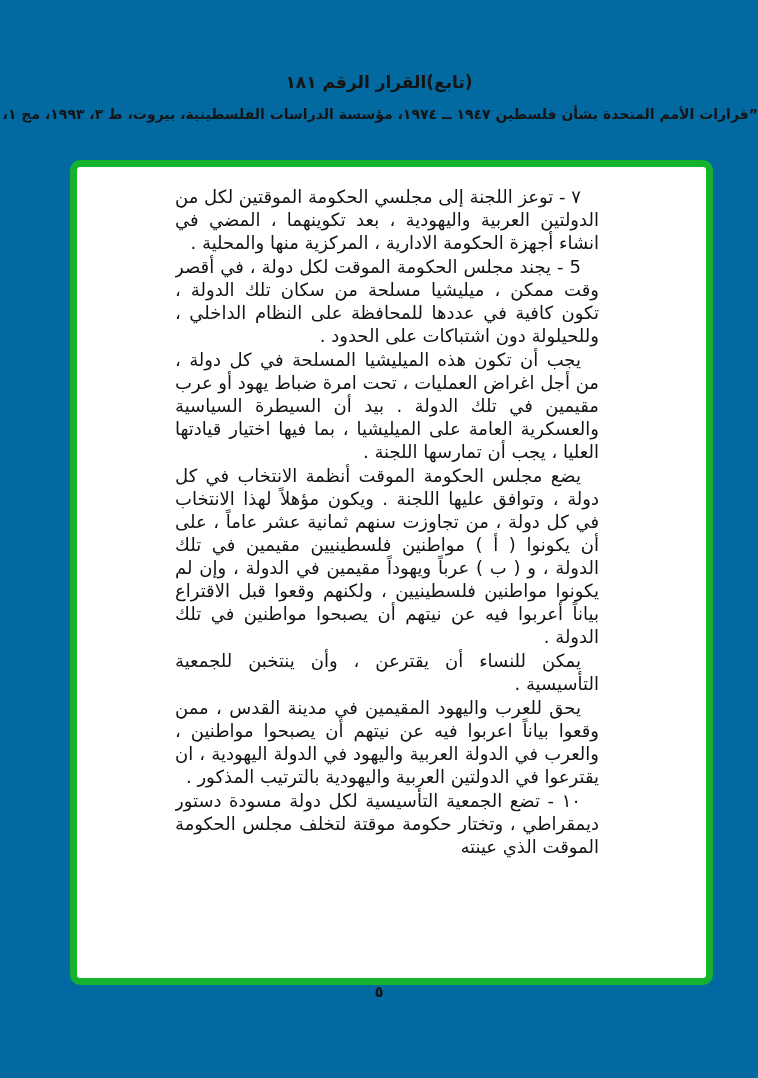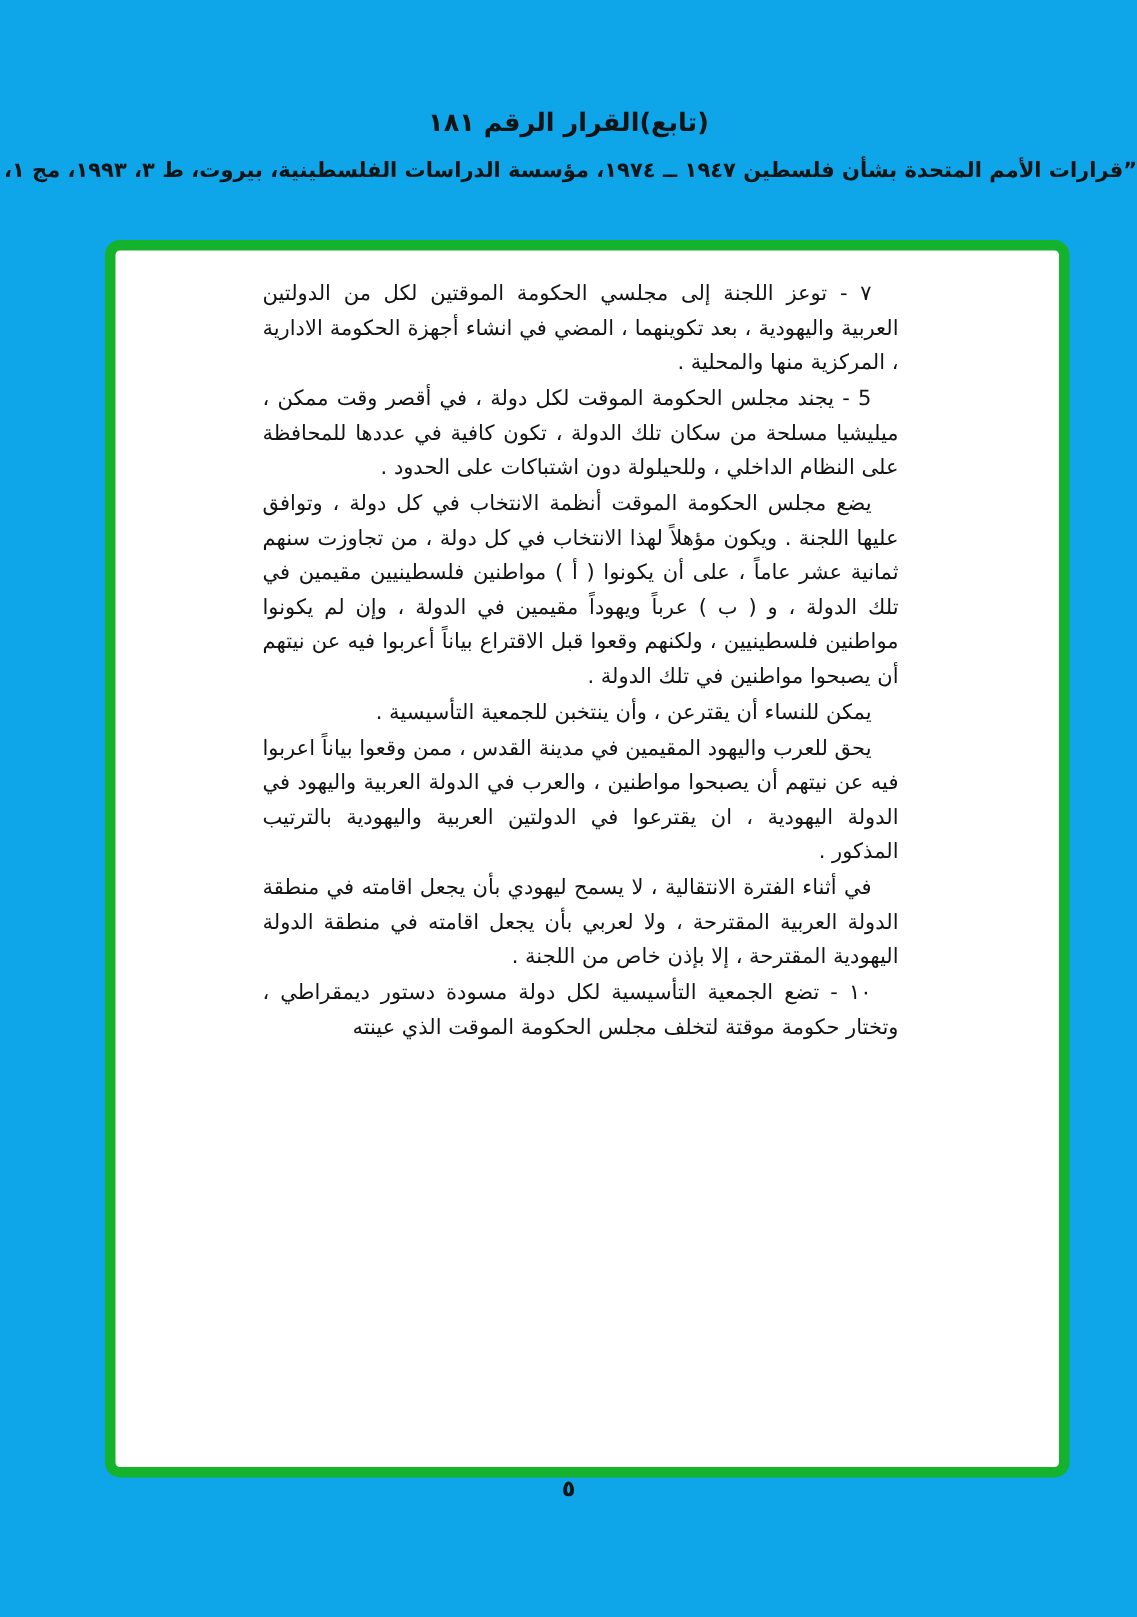--- a/index.html
+++ b/index.html
@@ -4,21 +4,21 @@
 <style>
   html, body {
     margin: 0;
     padding: 0;
     background: #ffffff;
   }
   .page {
     position: relative;
     width: 758px;
     height: 1078px;
-    background: #0ea5e9;
+    background: #0369a1;
     font-family: "DejaVu Sans", sans-serif;
     color: #141414;
     overflow: hidden;
   }
   .doc-title {
     position: absolute;
     top: 72px;
     left: 0;
     right: 0;
     text-align: center;
@@ -48,21 +48,21 @@
     border-radius: 10px;
     background: #ffffff;
   }
   .text-block {
     position: absolute;
     top: 18px;
     right: 107px;
     width: 424px;
     direction: rtl;
     text-align: justify;
-    font-size: 14px;
+    font-size: 18px;
     line-height: 23px;
     overflow: hidden;
   }
   .text-block p {
     margin: 0 0 1px 0;
     text-indent: 18px;
   }
   .page-number {
     position: absolute;
     top: 983px;
@@ -80,23 +80,23 @@
 <div class="page">
 
   <div class="doc-title">(تابع)القرار الرقم ١٨١</div>
 
   <div class="doc-citation">”قرارات الأمم المتحدة بشأن فلسطين ١٩٤٧ ــ ١٩٧٤، مؤسسة الدراسات الفلسطينية، بيروت، ط ٣، ١٩٩٣، مج ١، ص٤- ١٦“</div>
 
   <div class="green-frame">
     <div class="text-block">
       <p>٧ - توعز اللجنة إلى مجلسي الحكومة الموقتين لكل من الدولتين العربية واليهودية ، بعد تكوينهما ، المضي في انشاء أجهزة الحكومة الادارية ، المركزية منها والمحلية .</p>
       <p>5 - يجند مجلس الحكومة الموقت لكل دولة ، في أقصر وقت ممكن ، ميليشيا مسلحة من سكان تلك الدولة ، تكون كافية في عددها للمحافظة على النظام الداخلي ، وللحيلولة دون اشتباكات على الحدود .</p>
+      <p>يجب أن تكون هذه الميليشيا المسلحة في كل دولة ، من أجل اغراض العمليات ، تحت امرة ضباط يهود أو عرب مقيمين في تلك الدولة . بيد أن السيطرة السياسية والعسكرية العامة على الميليشيا ، بما فيها اختيار قيادتها العليا ، يجب أن تمارسها اللجنة .</p>
       <p>يضع مجلس الحكومة الموقت أنظمة الانتخاب في كل دولة ، وتوافق عليها اللجنة . ويكون مؤهلاً لهذا الانتخاب في كل دولة ، من تجاوزت سنهم ثمانية عشر عاماً ، على أن يكونوا ( أ ) مواطنين فلسطينيين مقيمين في تلك الدولة ، و ( ب ) عرباً ويهوداً مقيمين في الدولة ، وإن لم يكونوا مواطنين فلسطينيين ، ولكنهم وقعوا قبل الاقتراع بياناً أعربوا فيه عن نيتهم أن يصبحوا مواطنين في تلك الدولة .</p>
       <p>يمكن للنساء أن يقترعن ، وأن ينتخبن للجمعية التأسيسية .</p>
       <p>يحق للعرب واليهود المقيمين في مدينة القدس ، ممن وقعوا بياناً اعربوا فيه عن نيتهم أن يصبحوا مواطنين ، والعرب في الدولة العربية واليهود في الدولة اليهودية ، ان يقترعوا في الدولتين العربية واليهودية بالترتيب المذكور .</p>
-      <p>في أثناء الفترة الانتقالية ، لا يسمح ليهودي بأن يجعل اقامته في منطقة الدولة العربية المقترحة ، ولا لعربي بأن يجعل اقامته في منطقة الدولة اليهودية المقترحة ، إلا بإذن خاص من اللجنة .</p>
       <p>١٠ - تضع الجمعية التأسيسية لكل دولة مسودة دستور ديمقراطي ، وتختار حكومة موقتة لتخلف مجلس الحكومة الموقت الذي عينته</p>
     </div>
   </div>
 
   <div class="page-number">٥</div>
 
 </div>
 
 </body></html>

